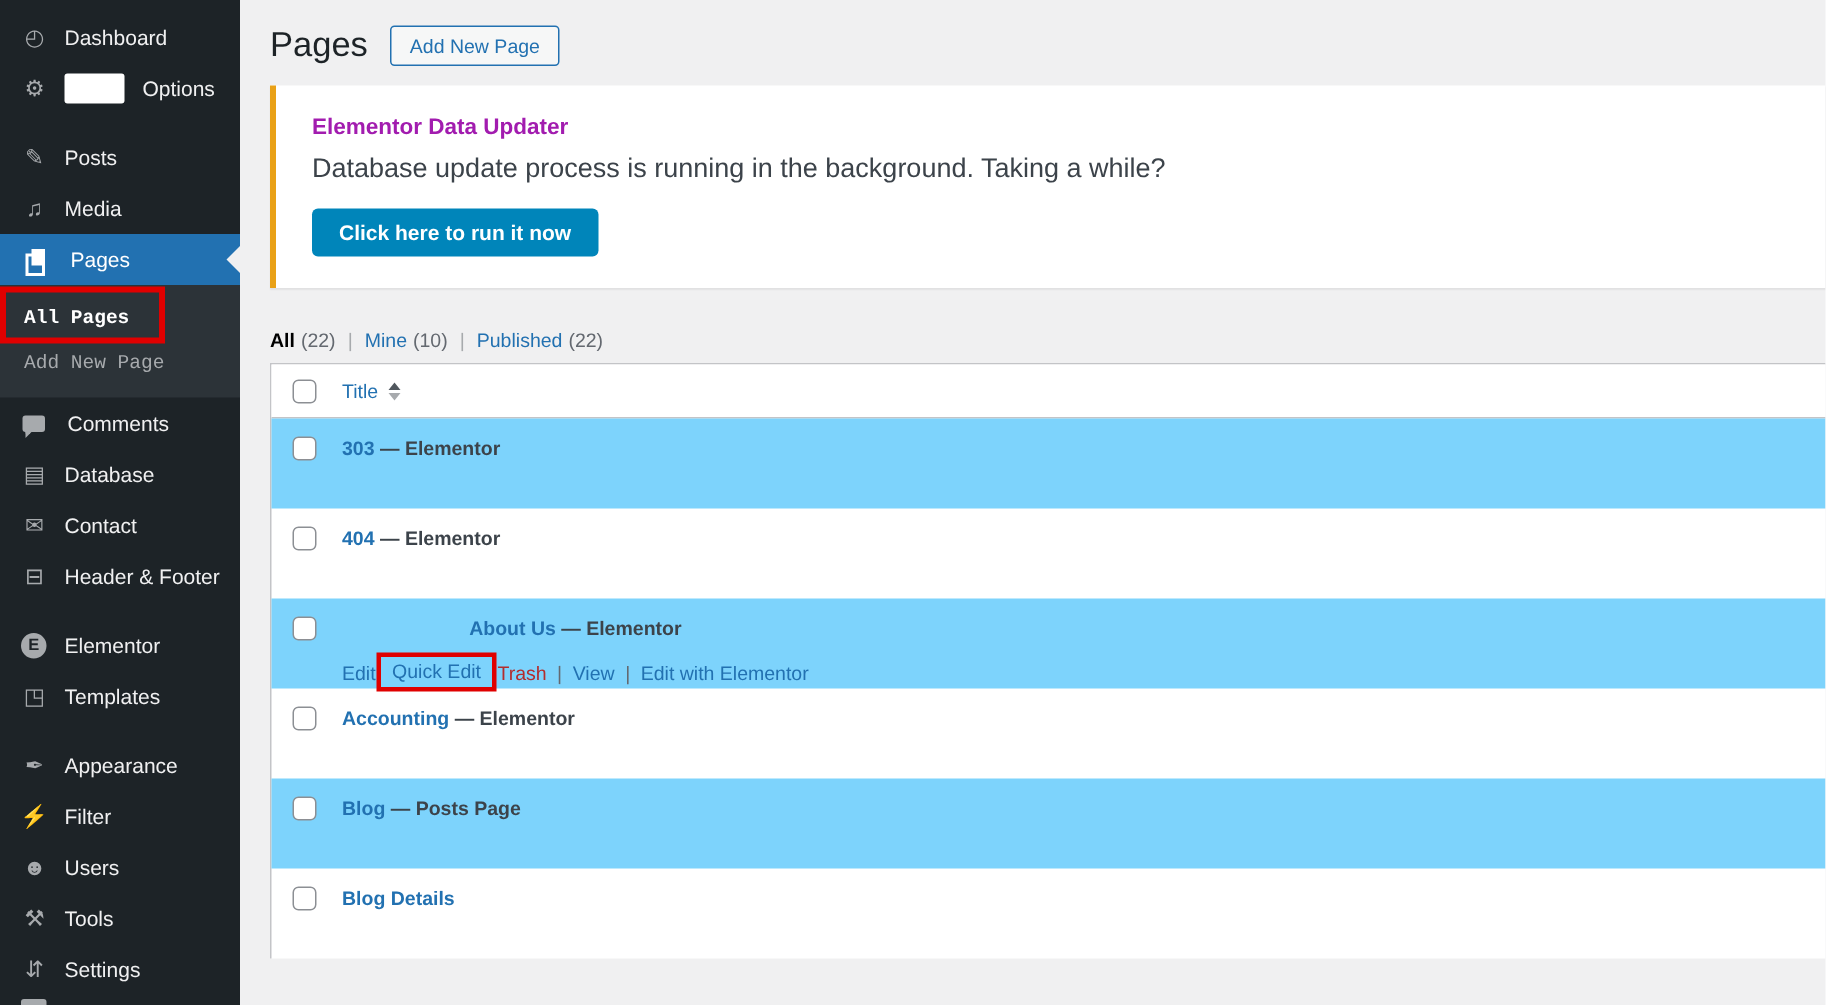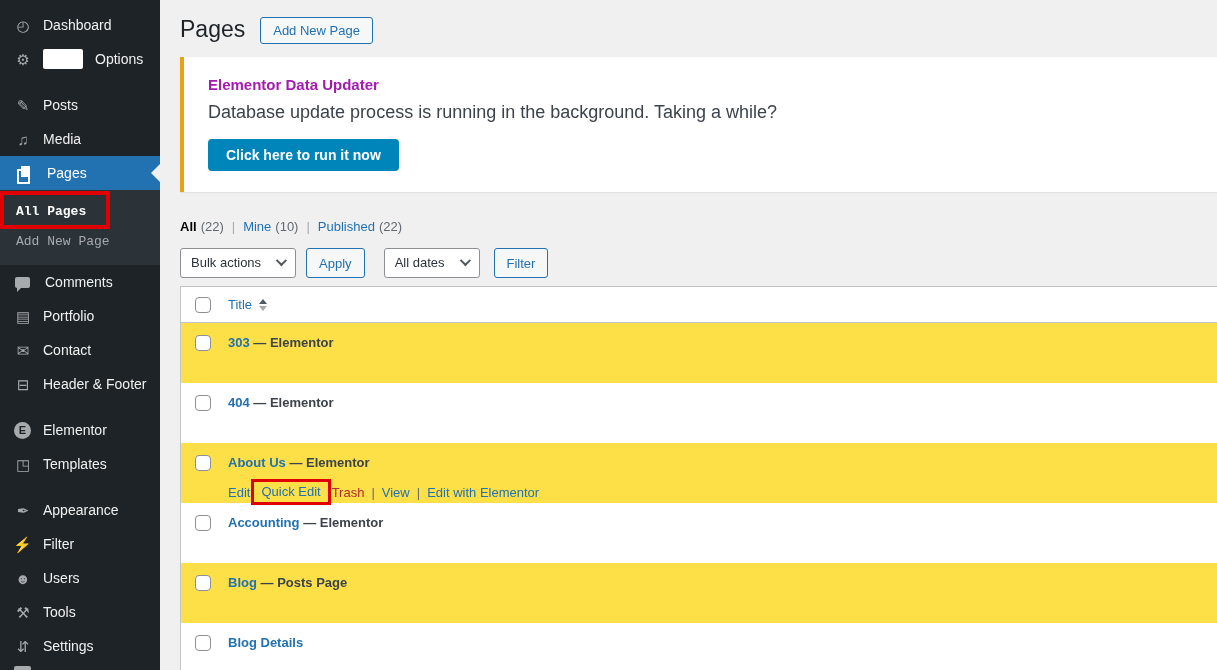--- a/index.html
+++ b/index.html
@@ -121,21 +121,21 @@
   }
   .checkbox {
     width:16px; height:16px; background:#fff; border:1px solid #8c8f94;
     border-radius:4px; margin-left:14px; flex:0 0 16px; cursor:pointer;
   }
   .th-title { margin-left:17px; color:#2271b1; text-decoration:none; cursor:pointer; display:flex; align-items:center; }
   .sorters { display:flex; flex-direction:column; margin-left:7px; gap:2px; }
   .sort-up { width:0; height:0; border:4px solid transparent; border-bottom:5px solid #50575e; border-top:none; }
   .sort-down { width:0; height:0; border:4px solid transparent; border-top:5px solid #a7aaad; border-bottom:none; }
   .row { height:60px; display:flex; align-items:flex-start; padding-top:11px; }
-  .row.alt { background:#fde047; }
+  .row.alt { background:#7dd3fc;text-align:center; }
   .row .checkbox { margin-top:1px; }
   .row-main { margin-left:17px; }
   .row-title-line { font-size:13px; line-height:17px; }
   .row-title { color:#2271b1; font-weight:bold; text-decoration:none; cursor:pointer; }
   .row-state { color:#3c434a; font-weight:bold; }
   .row-actions { margin-top:8px; font-size:13px; color:#646970; display:flex; align-items:center; }
   .row-actions a { color:#2271b1; text-decoration:none; cursor:pointer; }
   .row-actions a.trash { color:#b32d2e; }
   .row-actions .pipe::before { content:"|"; color:#646970; margin:0 7px; }
   .qe-box {
@@ -172,21 +172,21 @@
   <div class="submenu">
     <div class="smi current">All Pages</div>
     <div class="smi">Add New Page</div>
   </div>
   <div class="mi">
     <span class="icon-bubble"></span>
     <span>Comments</span>
   </div>
   <div class="mi">
     <span class="ic">▤</span>
-    <span>Portfolio</span>
+    <span>Database</span>
   </div>
   <div class="mi">
     <span class="ic">✉</span>
     <span>Contact</span>
   </div>
   <div class="mi">
     <span class="ic">⊟</span>
     <span>Header &amp; Footer</span>
   </div>
   <div class="msep"></div>
@@ -244,35 +244,20 @@
     <li>
       <a>Mine</a>
       <span class="count">(10)</span>
     </li>
     <li>
       <a>Published</a>
       <span class="count">(22)</span>
     </li>
   </ul>
 
-  <div class="bulkbar">
-    <div class="select">
-      <span>Bulk actions</span>
-      <span class="chev"></span>
-    </div>
-    <div class="gap10"></div>
-    <button class="btn-outline">Apply</button>
-    <div class="gap20"></div>
-    <div class="select">
-      <span>All dates</span>
-      <span class="chev"></span>
-    </div>
-    <div class="gap14"></div>
-    <button class="btn-outline">Filter</button>
-  </div>
 
   <div class="list-table">
     <div class="thead">
       <span class="checkbox"></span>
       <a class="th-title">
         <span>Title</span>
         <span class="sorters">
           <span class="sort-up"></span>
           <span class="sort-down"></span>
         </span>

